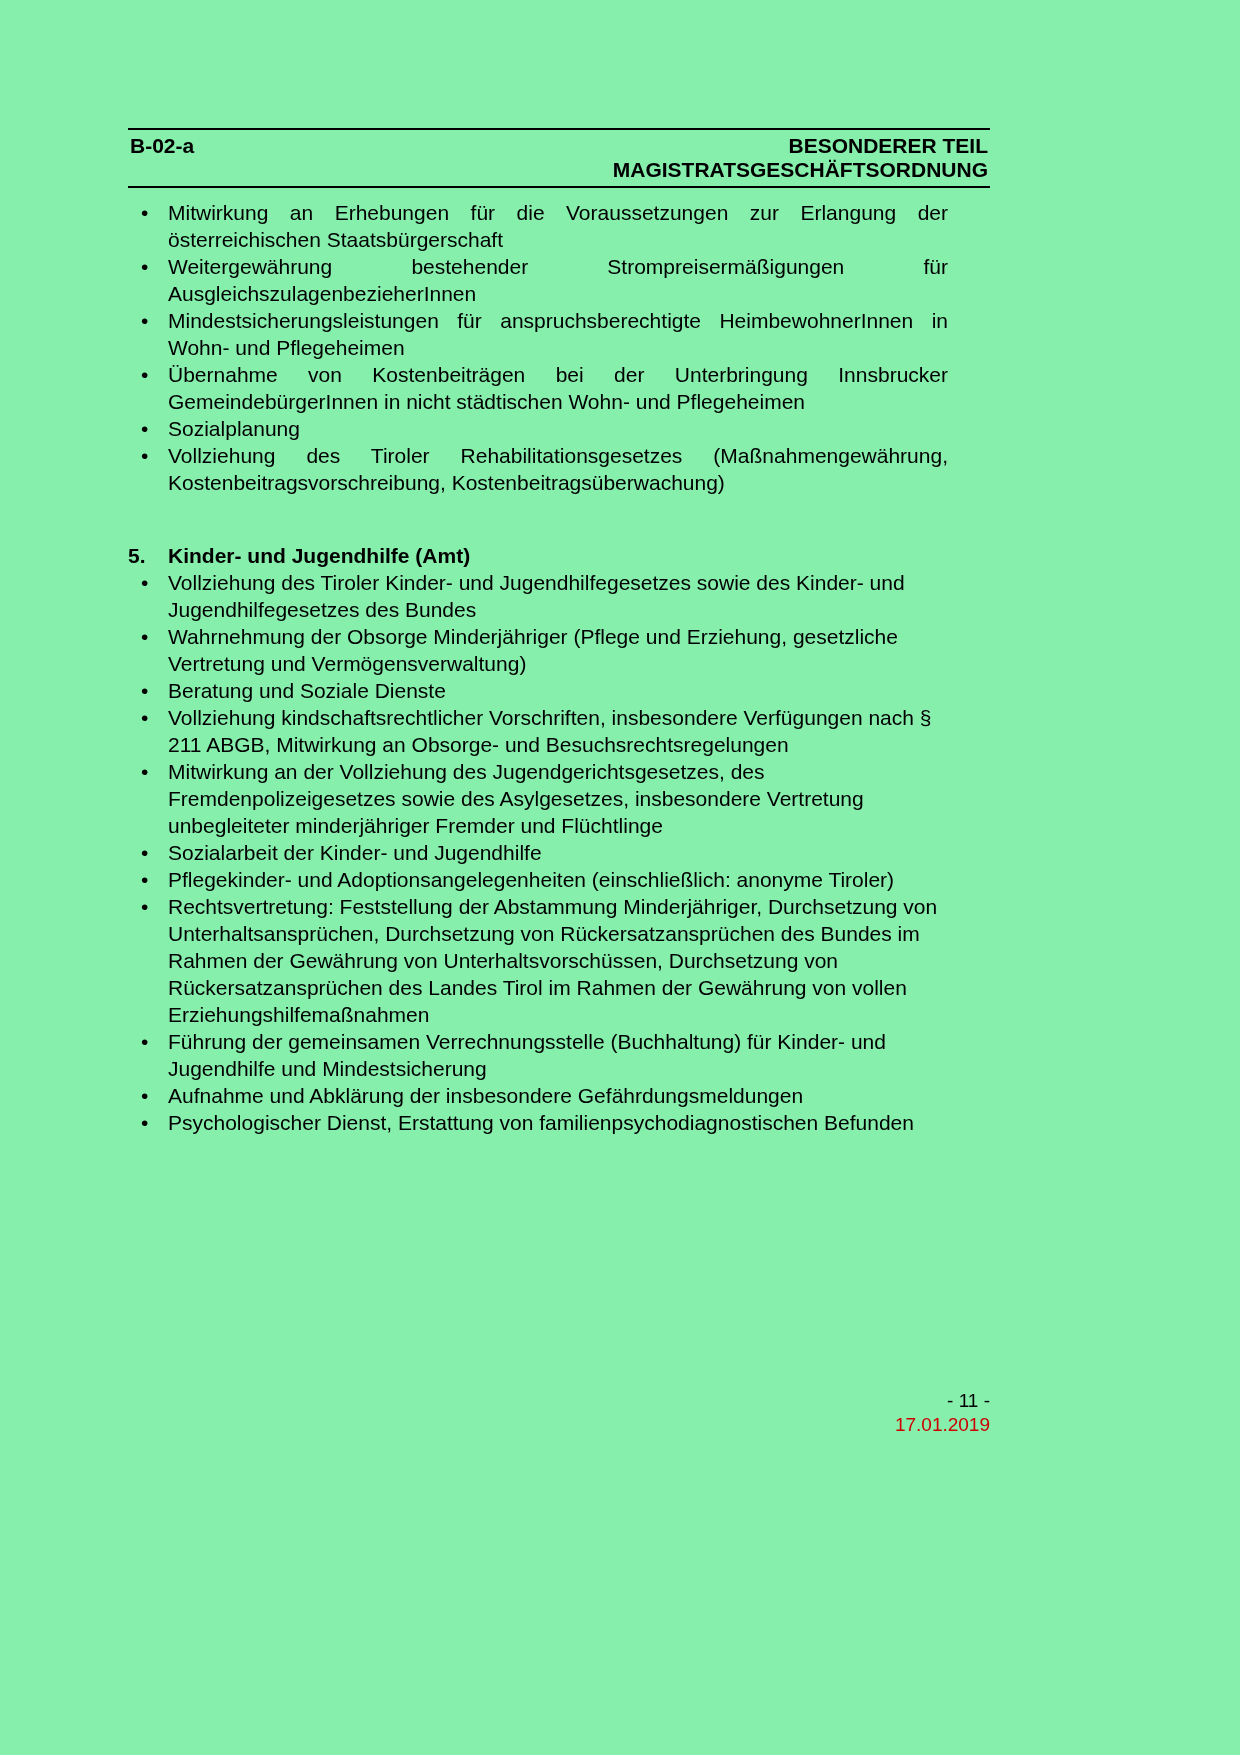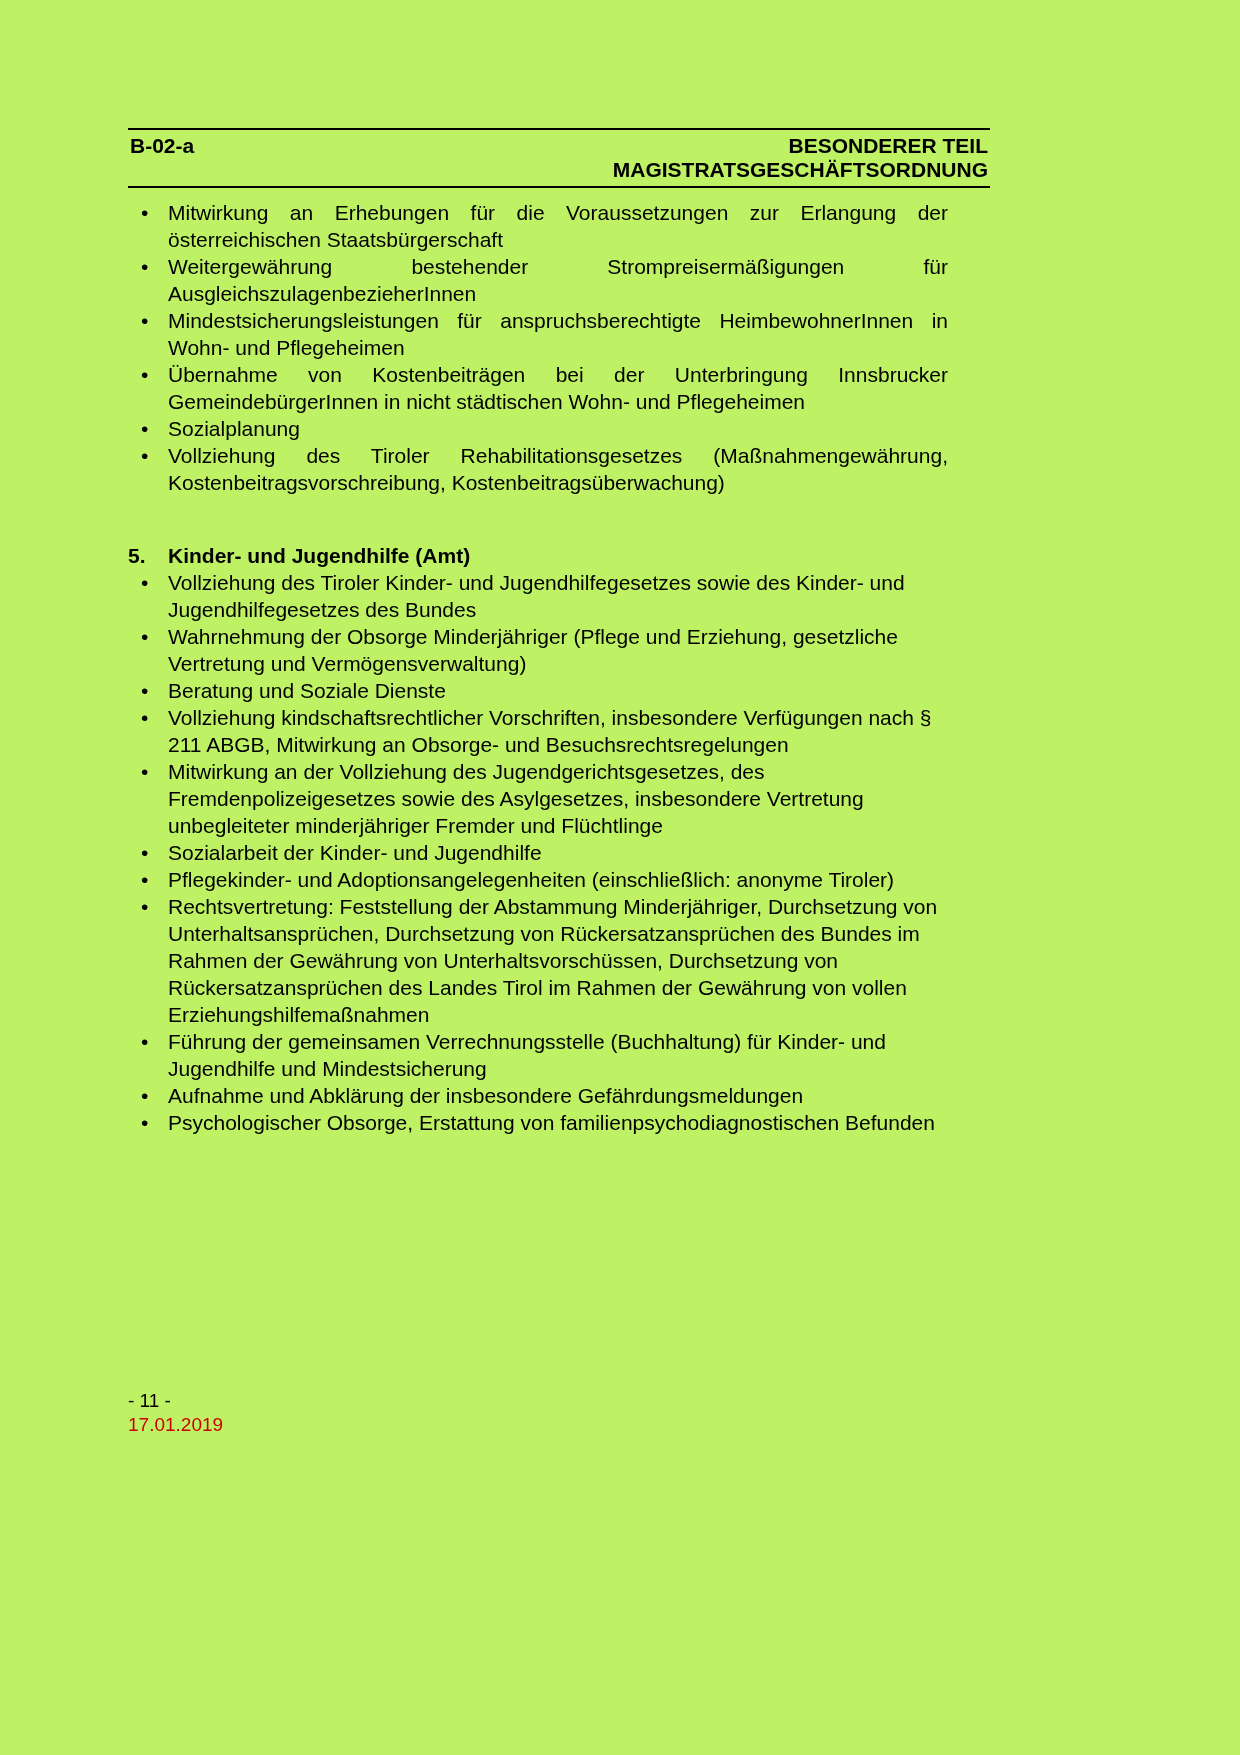--- a/index.html
+++ b/index.html
@@ -5,21 +5,21 @@
   * { margin: 0; padding: 0; box-sizing: border-box; }
   html, body { background: #ffffff; }
   body {
     font-family: "Liberation Sans", "DejaVu Sans", sans-serif;
     color: #000000;
   }
   .page {
     position: relative;
     width: 1240px;
     height: 1755px;
-    background: #bef264;
+    background: #86efac;
     overflow: hidden;
   }
   .doc-header {
     position: absolute;
     left: 128px;
     top: 128px;
     width: 862px;
     border-top: 2px solid #000000;
     border-bottom: 2px solid #000000;
     padding: 4px 2px 4px 2px;
@@ -57,21 +57,21 @@
     font-weight: bold;
     margin-top: 46px;
     margin-bottom: 0;
   }
   .section-number { flex: 0 0 40px; }
   .doc-footer {
     position: absolute;
     left: 128px;
     top: 1389px;
     width: 862px;
-    text-align: left;
+    text-align: right;
     font-size: 19px;
     line-height: 24px;
   }
   .footer-date { color: #cc0000; }
 </style>
 </head>
 <body>
 
 <div class="page">
 
@@ -153,21 +153,21 @@
       <li class="item">
         <span class="marker">•</span>
         <span class="item-text">Führung der gemeinsamen Verrechnungsstelle (Buchhaltung) für Kinder- und Jugendhilfe und Mindestsicherung</span>
       </li>
       <li class="item">
         <span class="marker">•</span>
         <span class="item-text">Aufnahme und Abklärung der insbesondere Gefährdungsmeldungen</span>
       </li>
       <li class="item">
         <span class="marker">•</span>
-        <span class="item-text">Psychologischer Obsorge, Erstattung von familienpsychodiagnostischen Befunden</span>
+        <span class="item-text">Psychologischer Dienst, Erstattung von familienpsychodiagnostischen Befunden</span>
       </li>
     </ul>
 
   </main>
 
   <footer class="doc-footer">
     <div class="page-number">- 11 -</div>
     <div class="footer-date">17.01.2019</div>
   </footer>
 

